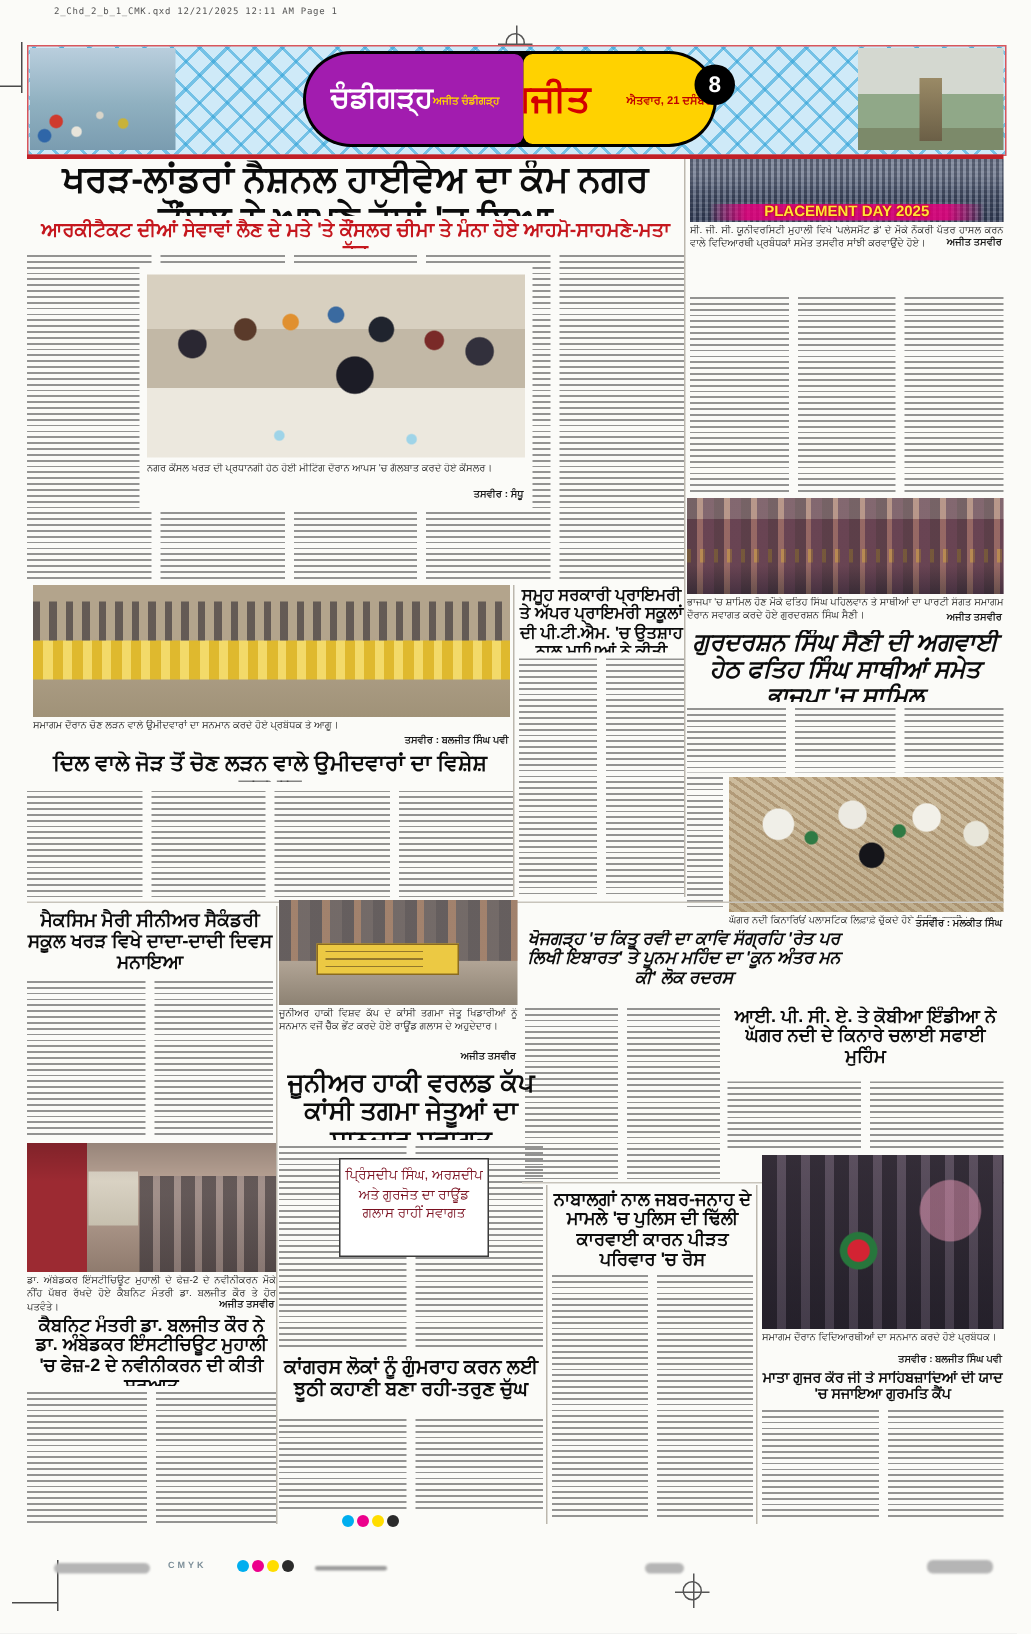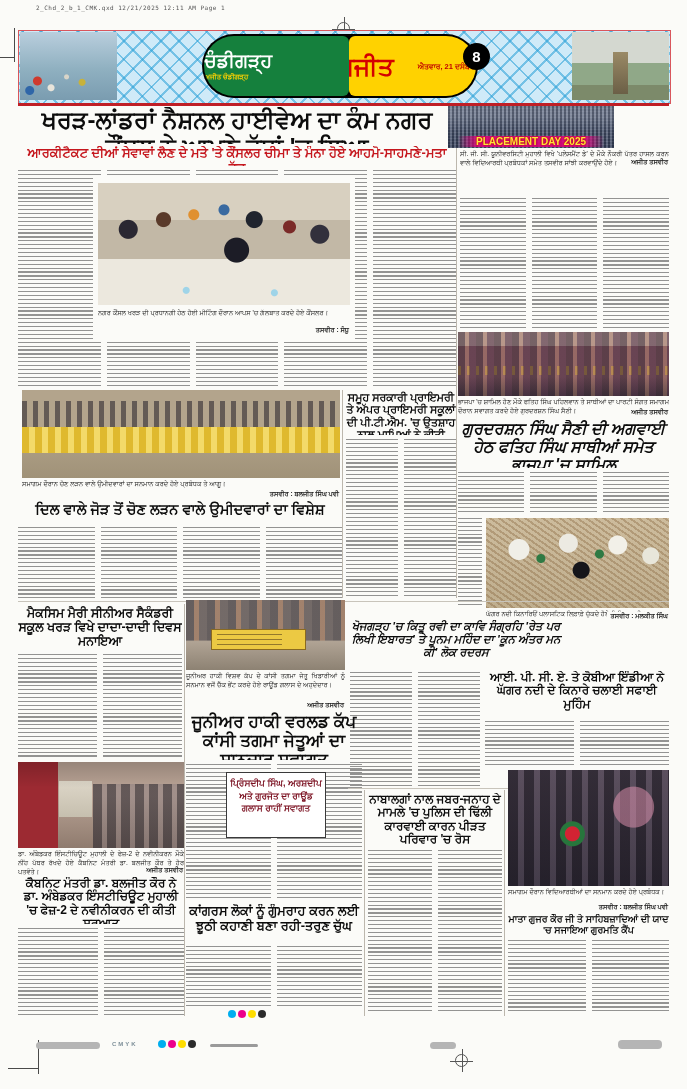--- a/index.html
+++ b/index.html
@@ -24,22 +24,22 @@
       radial-gradient(circle at 10% 86%,#2f66a8 0 4px,transparent 5px),
       radial-gradient(circle at 48% 66%,#d8d4c8 0 2px,transparent 3px),
       radial-gradient(circle at 64% 74%,#c8b23a 0 3px,transparent 4px),
       linear-gradient(180deg,#b9cedd 0%,#8fb0c0 55%,#7a9cb0 100%);}
   .mh-right{right:1px;background-image:
       linear-gradient(#9a8a66,#6b5f46),
       linear-gradient(180deg,#d4d8d0 0 45%,#90a888 45% 78%,#7c8a6a 78% 100%);
       background-size:15px 42px,100% 100%;background-position:50% 78%,0 0;background-repeat:no-repeat;}
   .capsule{position:absolute;left:183px;top:3px;width:276px;height:64px;background:#000;
            border-radius:33px;display:flex;padding:2px;box-sizing:border-box;}
-  .cap-red{flex:1.15;background:#15803d;border-radius:30px 6px 6px 30px;display:flex;flex-direction:column;
-           align-items:flex-start;justify-content:center;overflow:hidden;}
+  .cap-red{flex:1.15;background:#a21caf;border-radius:30px 6px 6px 30px;display:flex;flex-direction:row;
+           align-items:center;justify-content:center;overflow:hidden;}
   .cap-yel{flex:1;background:#ffd200;border-radius:6px 30px 30px 6px;display:flex;
            align-items:center;justify-content:center;overflow:hidden;}
   .ed{font-size:19px;font-weight:900;color:#fff;line-height:1.1;white-space:nowrap;}
   .ed-sub{font-size:7px;font-weight:700;color:#ffd200;margin-top:2px;white-space:nowrap;}
   .ttl{font-size:25px;font-weight:900;color:#d40000;line-height:1.05;white-space:nowrap;}
   .dt{font-size:7.5px;font-weight:700;color:#c00000;margin-top:2px;white-space:nowrap;padding-left:24px;}
   .pgno{position:absolute;left:444px;top:12px;width:27px;height:27px;background:#000;border-radius:50%;
         color:#fff;font-size:15px;font-weight:900;display:flex;align-items:center;justify-content:center;}
   .redrule{position:absolute;left:18px;top:103px;width:651px;height:3px;background:#c01f26;}
   
@@ -47,21 +47,21 @@
   .red{color:#c5171e;}
   .ital{font-style:italic;}
   .tx{position:absolute;display:flex;gap:6px;}
   .tx i{flex:1;opacity:.55;background-image:repeating-linear-gradient(180deg,#3f3f3f 0,#3f3f3f 1.2px,transparent 1.2px,transparent 3.9px);}
   .cap{position:absolute;font-size:6.6px;line-height:1.34;color:#1a1a1a;text-align:justify;overflow:hidden;}
   .cap .credit{position:absolute;right:1px;bottom:0;background:#fbfbf8;padding-left:4px;font-weight:700;}
   .ph{position:absolute;overflow:hidden;}
   .vr{position:absolute;width:1px;background:#bcb7ad;}
   .hr{position:absolute;height:1px;background:#c8c4bb;}
   .pullbox{position:absolute;border:1.5px solid #3a3a3a;background:#fff;padding:4px 3px;box-sizing:border-box;
-           font-size:9px;font-weight:700;color:#7a1020;text-align:center;line-height:1.4;overflow:hidden;}
+           font-size:9px;font-weight:400;color:#7a1020;text-align:center;line-height:1.4;overflow:hidden;}
   .dots{position:absolute;display:flex;gap:2px;}
   .dots b{width:8px;height:8px;border-radius:50%;display:block;background:#999;}
   .smudge{position:absolute;background:#b5b5b5;border-radius:4px;filter:blur(.6px);}
   .cmyk{position:absolute;font-size:6px;letter-spacing:2px;color:#7d8f99;font-weight:700;}
   
   .p-meeting{background-image:
     radial-gradient(circle at 12% 38%,#2a2732 0 9px,transparent 10px),
     radial-gradient(circle at 26% 30%,#5a3a2a 0 7px,transparent 8px),
     radial-gradient(circle at 38% 26%,#e09030 0 5px,transparent 6px),
     radial-gradient(circle at 50% 22%,#3a6aa0 0 5px,transparent 6px),
@@ -165,21 +165,21 @@
     </div>
   <div class="imgbox" style="left:98px;top:183px;width:252px;height:152px;">
     <div class="ph p-meeting" style="left:0;top:0;width:252px;height:122px;"></div>
     <div class="cap" style="left:0;top:126px;width:252px;height:26px;">
       <span>ਨਗਰ ਕੌਂਸਲ ਖਰੜ ਦੀ ਪ੍ਰਧਾਨਗੀ ਹੇਠ ਹੋਈ ਮੀਟਿੰਗ ਦੌਰਾਨ ਆਪਸ 'ਚ ਗੱਲਬਾਤ ਕਰਦੇ ਹੋਏ ਕੌਂਸਲਰ।</span>
       <span class="credit">ਤਸਵੀਰ : ਸੰਧੂ</span>
     </div>
   </div>
   <div class="vr" style="left:456px;top:106px;height:492px;"></div>
 
-  <div class="ph p-crowd" style="left:448px;top:106px;width:166px;height:42px;">
+  <div class="ph p-crowd" style="left:460px;top:106px;width:209px;height:42px;">
     <div class="banner"><span>PLACEMENT DAY 2025</span></div>
   </div>
   <div class="cap" style="left:460px;top:150px;width:209px;height:17px;">
     <span>ਸੀ. ਜੀ. ਸੀ. ਯੂਨੀਵਰਸਿਟੀ ਮੁਹਾਲੀ ਵਿਖੇ 'ਪਲੇਸਮੈਂਟ ਡੇ' ਦੇ ਮੌਕੇ ਨੌਕਰੀ ਪੱਤਰ ਹਾਸਲ ਕਰਨ ਵਾਲੇ ਵਿਦਿਆਰਥੀ ਪ੍ਰਬੰਧਕਾਂ ਸਮੇਤ ਤਸਵੀਰ ਸਾਂਝੀ ਕਰਵਾਉਂਦੇ ਹੋਏ।</span>
     <span class="credit">ਅਜੀਤ ਤਸਵੀਰ</span>
   </div>
   <div class="tx" style="left:460px;top:198px;width:209px;height:130px;">
       <i></i>
       <i></i>
       <i></i>

